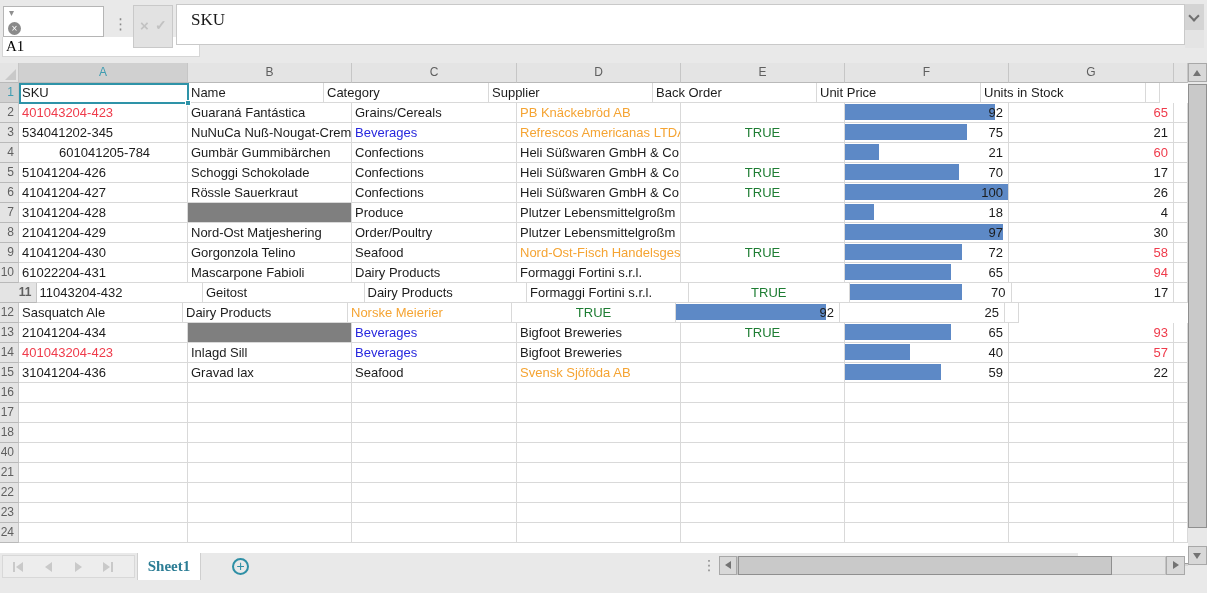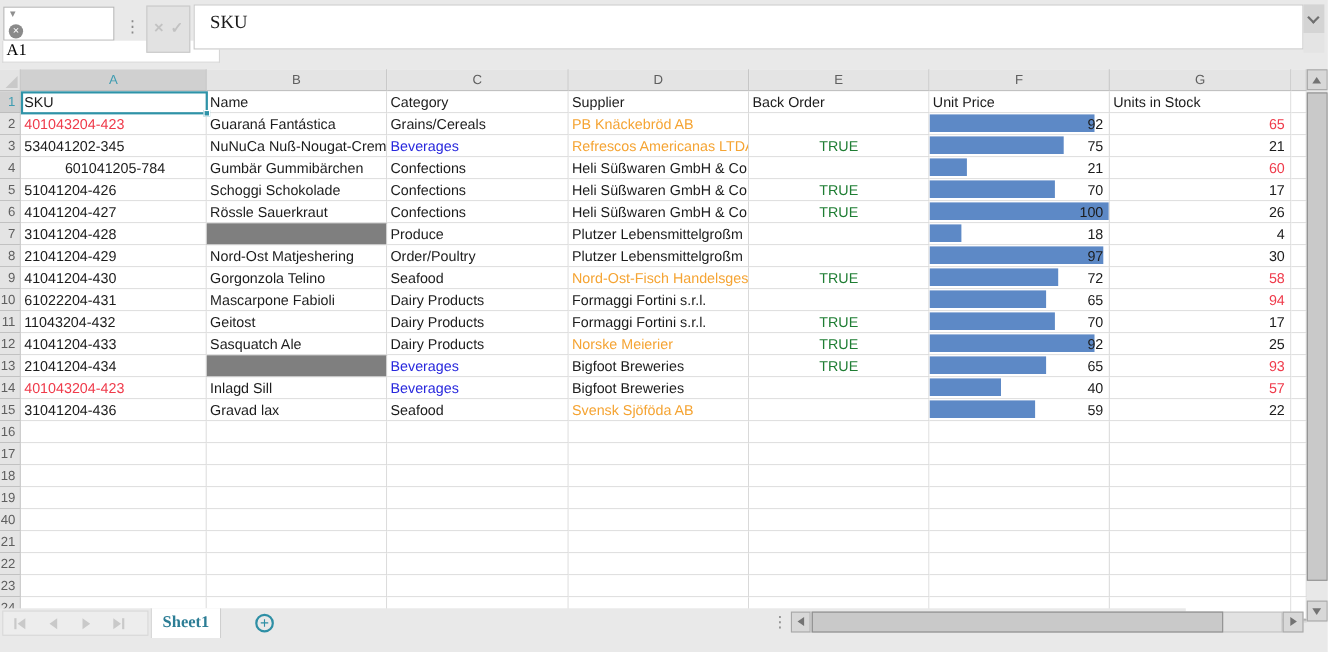--- a/index.html
+++ b/index.html
@@ -103,21 +103,21 @@
       <div class="g-hcell" style="width: 165px;">C</div>
       <div class="g-hcell" style="width: 164px;">D</div>
       <div class="g-hcell" style="width: 164px;">E</div>
       <div class="g-hcell" style="width: 164px;">F</div>
       <div class="g-hcell" style="width: 165px;">G</div>
       <div class="g-hcell" style="width: 14px;"></div>
     </div>
     <div class="g-row">
       <div class="g-hcell g-rowhdr sel" style="width: 19px;">1</div>
       <div class="g-cell" style="width: 169px;">SKU</div>
-      <div class="g-cell" style="width: 164px;">Name</div>
+      <div class="g-cell" style="width: 136px;">Name</div>
       <div class="g-cell" style="width: 165px;">Category</div>
       <div class="g-cell" style="width: 164px;">Supplier</div>
       <div class="g-cell" style="width: 164px;">Back Order</div>
       <div class="g-cell" style="width: 164px;">Unit Price</div>
       <div class="g-cell" style="width: 165px;">Units in Stock</div>
       <div class="g-cell" style="width: 14px;"></div>
     </div>
     <div class="g-row">
       <div class="g-hcell g-rowhdr" style="width: 19px;">2</div>
       <div class="g-cell c-red" style="width: 169px;">401043204-423</div>
@@ -238,36 +238,35 @@
       <div class="g-cell" style="width: 164px;">Formaggi Fortini s.r.l.</div>
       <div class="g-cell c-green" style="width: 164px;"></div>
       <div class="g-cell" style="width: 164px;">
         <div class="pricebar" style="width: 65%; background: rgb(93, 137, 198);"></div>
         <span class="pricenum">65</span>
       </div>
       <div class="g-cell c-num c-red" style="width: 165px;">94</div>
       <div class="g-cell" style="width: 14px;"></div>
     </div>
     <div class="g-row">
-      <div class="g-hcell g-rowhdr" style="width: 19px;">11</div>
+      <div class="g-hcell g-rowhdr" style="width: 37px; font-weight: bold;">11</div>
       <div class="g-cell" style="width: 169px;">11043204-432</div>
       <div class="g-cell" style="width: 164px;">Geitost</div>
       <div class="g-cell" style="width: 165px;">Dairy Products</div>
       <div class="g-cell" style="width: 164px;">Formaggi Fortini s.r.l.</div>
       <div class="g-cell c-green" style="width: 164px;">TRUE</div>
       <div class="g-cell" style="width: 164px;">
         <div class="pricebar" style="width: 70%; background: rgb(93, 137, 198);"></div>
         <span class="pricenum">70</span>
       </div>
       <div class="g-cell c-num" style="width: 165px;">17</div>
       <div class="g-cell" style="width: 14px;"></div>
     </div>
     <div class="g-row">
       <div class="g-hcell g-rowhdr" style="width: 19px;">12</div>
-      <div class="g-cell" style="width: 169px;">41041204-433</div>
       <div class="g-cell" style="width: 164px;">Sasquatch Ale</div>
       <div class="g-cell" style="width: 165px;">Dairy Products</div>
       <div class="g-cell c-orange" style="width: 164px;">Norske Meierier</div>
       <div class="g-cell c-green" style="width: 164px;">TRUE</div>
       <div class="g-cell" style="width: 164px;">
         <div class="pricebar" style="width: 92%; background: rgb(93, 137, 198);"></div>
         <span class="pricenum">92</span>
       </div>
       <div class="g-cell c-num" style="width: 165px;">25</div>
       <div class="g-cell" style="width: 14px;"></div>
@@ -341,31 +340,20 @@
       <div class="g-cell" style="width: 169px;"></div>
       <div class="g-cell" style="width: 164px;"></div>
       <div class="g-cell" style="width: 165px;"></div>
       <div class="g-cell" style="width: 164px;"></div>
       <div class="g-cell" style="width: 164px;"></div>
       <div class="g-cell" style="width: 164px;"></div>
       <div class="g-cell" style="width: 165px;"></div>
       <div class="g-cell" style="width: 14px;"></div>
     </div>
     <div class="g-row">
-      <div class="g-hcell g-rowhdr" style="width: 19px;">19</div>
-      <div class="g-cell" style="width: 169px;"></div>
-      <div class="g-cell" style="width: 164px;"></div>
-      <div class="g-cell" style="width: 165px;"></div>
-      <div class="g-cell" style="width: 164px;"></div>
-      <div class="g-cell" style="width: 164px;"></div>
-      <div class="g-cell" style="width: 164px;"></div>
-      <div class="g-cell" style="width: 165px;"></div>
-      <div class="g-cell" style="width: 14px;"></div>
-    </div>
-    <div class="g-row">
       <div class="g-hcell g-rowhdr" style="width: 19px;">40</div>
       <div class="g-cell" style="width: 169px;"></div>
       <div class="g-cell" style="width: 164px;"></div>
       <div class="g-cell" style="width: 165px;"></div>
       <div class="g-cell" style="width: 164px;"></div>
       <div class="g-cell" style="width: 164px;"></div>
       <div class="g-cell" style="width: 164px;"></div>
       <div class="g-cell" style="width: 165px;"></div>
       <div class="g-cell" style="width: 14px;"></div>
     </div>

